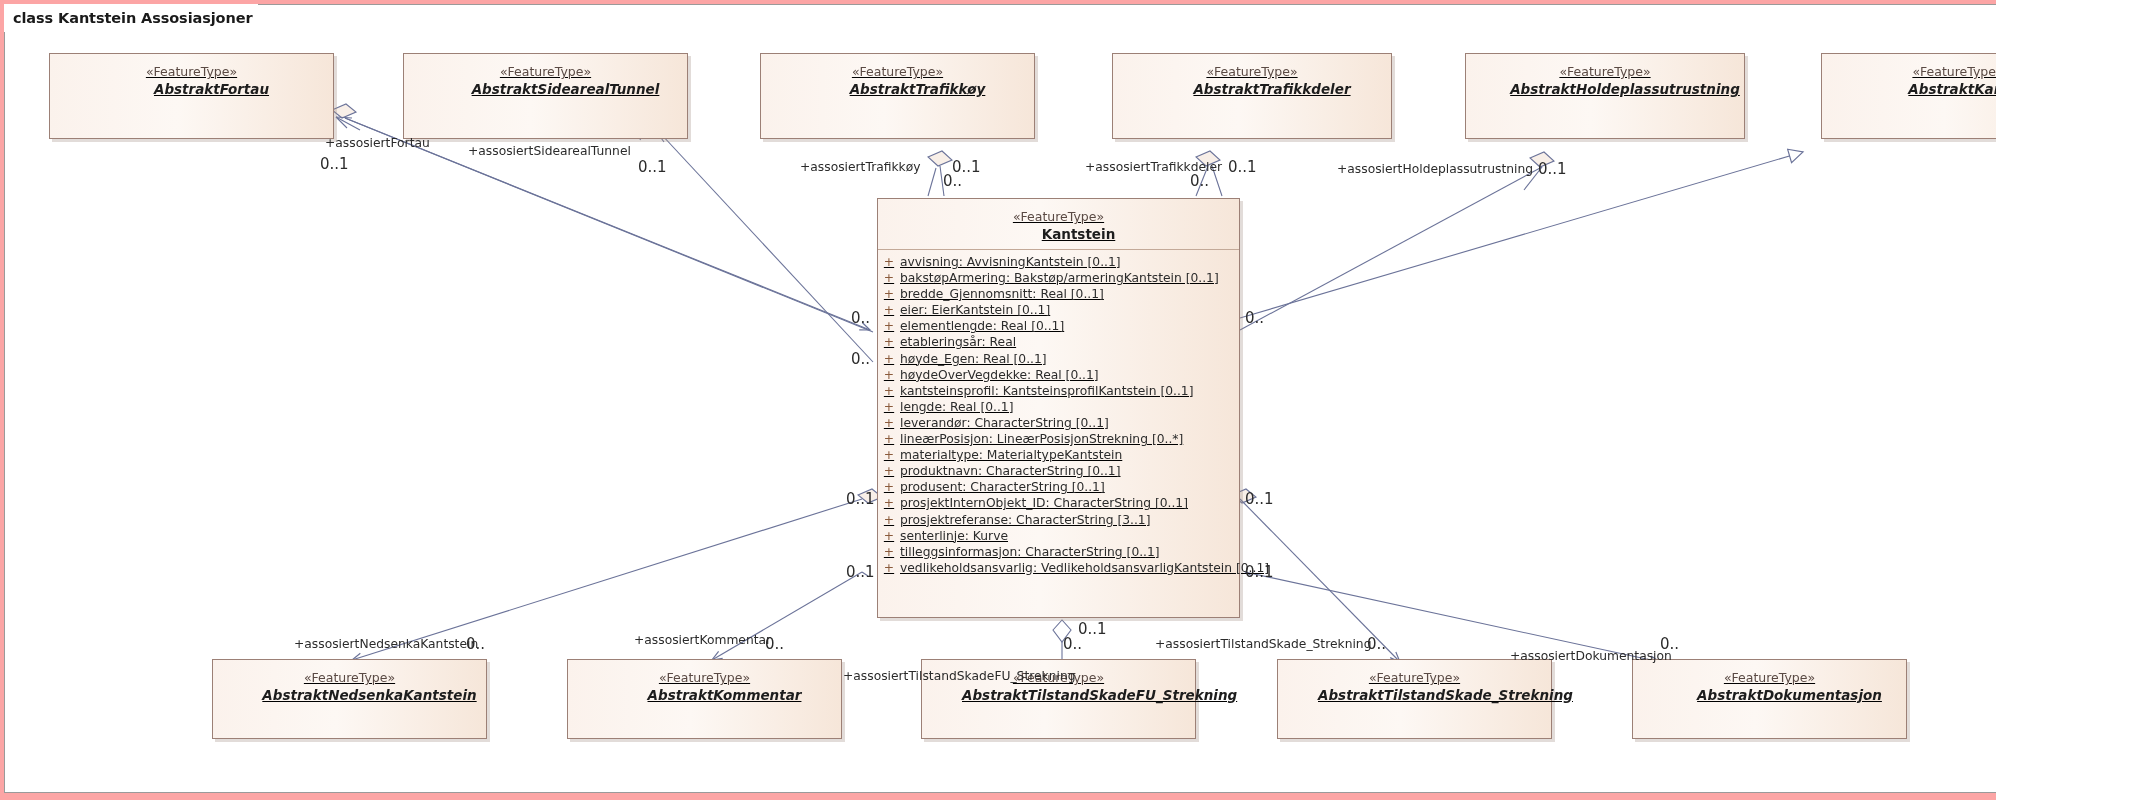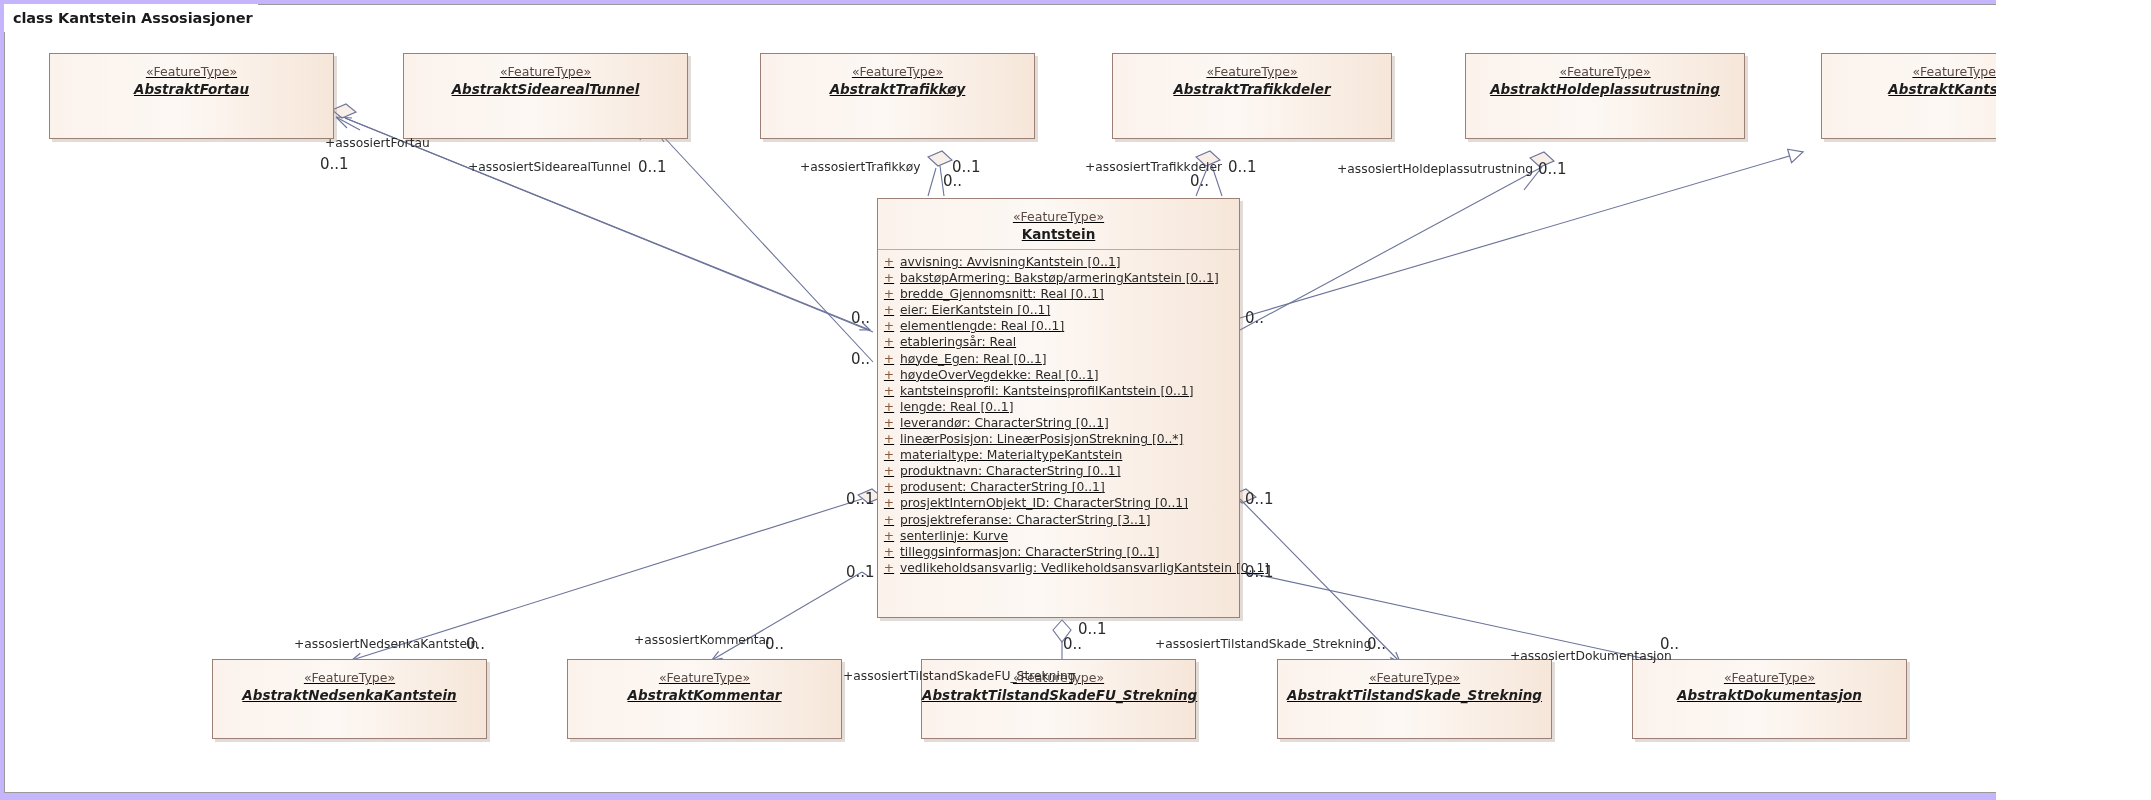--- a/index.html
+++ b/index.html
@@ -7,21 +7,21 @@
     padding: 0;
     background: #ffffff;
   }
   body {
     font-family: "DejaVu Sans", "Liberation Sans", sans-serif;
   }
   #diagram {
     position: relative;
     width: 1996px;
     height: 800px;
-    background: #c4b5fd;
+    background: #fca5a5;
     overflow: hidden;
   }
   
   .frame {
     position: absolute;
     left: 4px;
     top: 4px;
     width: 2139px;
     height: 789px;
     border: 1px solid #9a9a9a;
@@ -89,20 +89,21 @@
     line-height: 17px;
     white-space: nowrap;
   }
   .cls-name {
     font-size: 13.5px;
     font-weight: bold;
     font-style: italic;
     color: #1d1d1d;
     line-height: 18px;
     white-space: nowrap;
+    margin-left: 40px;
   }
   .cls-name.concrete {
     font-style: normal;
   }
   .uml-divider {
     border-top: 1px solid #c3a998;
     margin: 0;
   }
   .uml-attrs {
     padding: 4px 0 6px 0;
@@ -382,21 +383,21 @@
   </div>
 
   <div class="uml-class" style="left:1632px; top:659px; width:275px; height:80px;">
     <div class="uml-header">
       <div class="stereotype">«FeatureType»</div>
       <div class="cls-name">AbstraktDokumentasjon</div>
     </div>
   </div>
 
   <div class="edge-label" style="left:325px; top:136px;text-align:center;">+assosiertFortau</div>
-  <div class="edge-label" style="left:468px; top:160px;">+assosiertSidearealTunnel</div>
+  <div class="edge-label" style="left:468px; top:144px;">+assosiertSidearealTunnel</div>
   <div class="edge-label" style="left:800px; top:160px;">+assosiertTrafikkøy</div>
   <div class="edge-label" style="left:1085px; top:160px;">+assosiertTrafikkdeler</div>
   <div class="edge-label" style="left:1337px; top:162px;">+assosiertHoldeplassutrustning</div>
   <div class="edge-label" style="left:294px; top:637px;">+assosiertNedsenkaKantstein</div>
   <div class="edge-label" style="left:634px; top:633px;">+assosiertKommentar</div>
   <div class="edge-label" style="left:843px; top:637px;margin-top:32px;">+assosiertTilstandSkadeFU_Strekning</div>
   <div class="edge-label" style="left:1155px; top:637px;">+assosiertTilstandSkade_Strekning</div>
   <div class="edge-label" style="left:1510px; top:637px;margin-top:12px;">+assosiertDokumentasjon</div>
 
   <div class="mult-label" style="left:320px; top:157px;">0..1</div>

